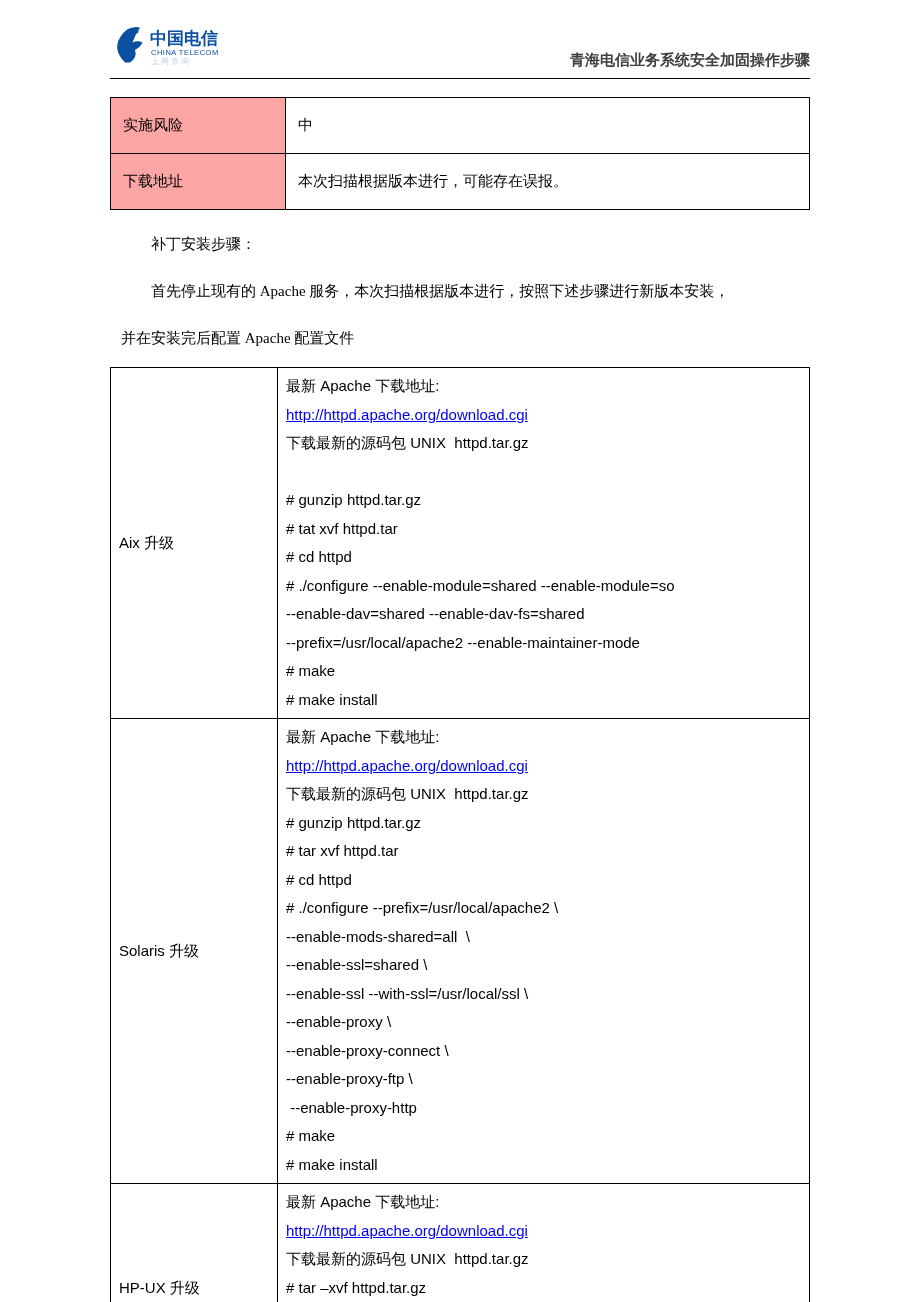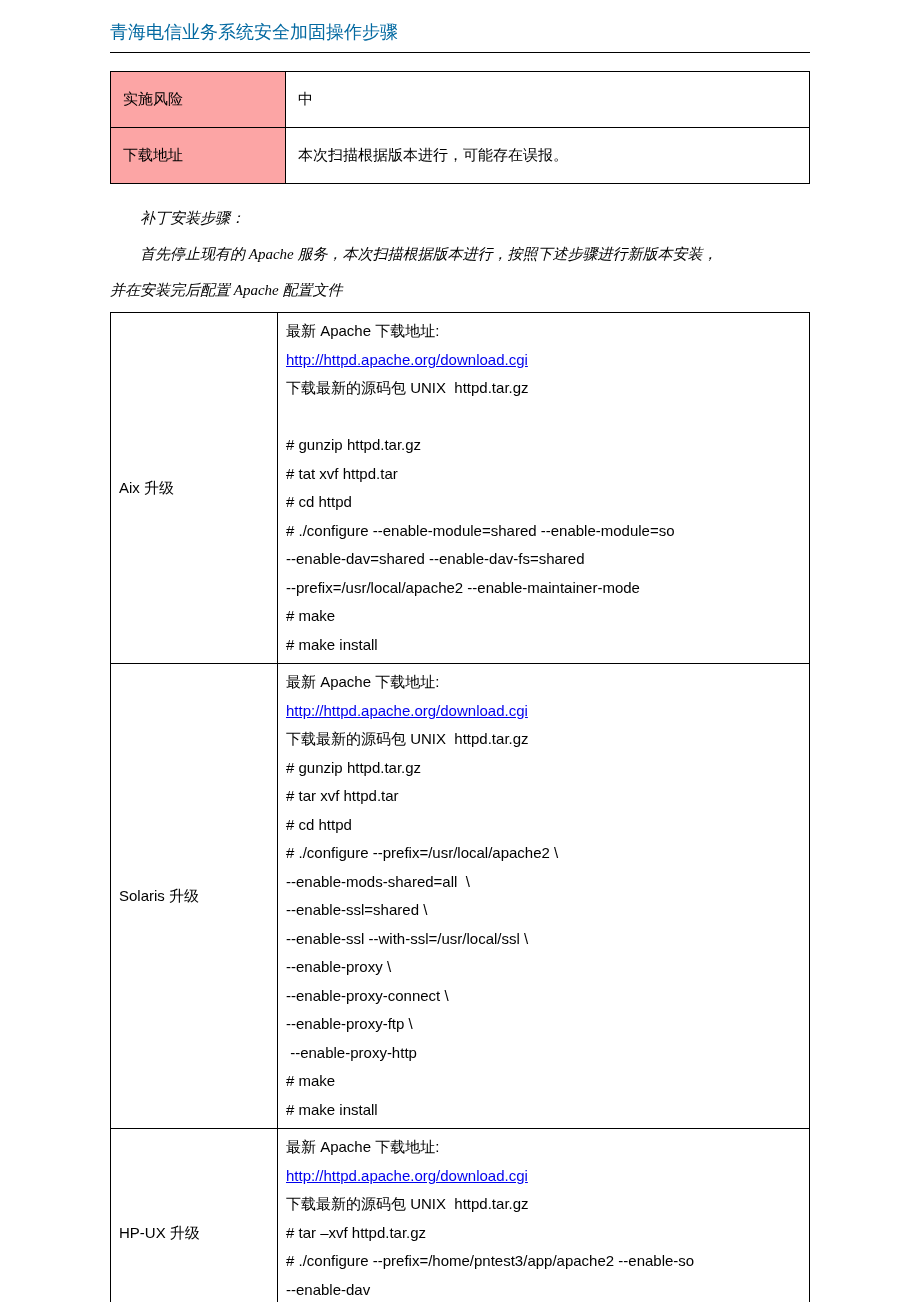--- a/index.html
+++ b/index.html
@@ -21,43 +21,43 @@
     align-items: flex-end;
     border-bottom: 1px solid #000;
     padding-bottom: 6px;
     margin-bottom: 18px;
   }
   .logo {
     width: 150px;
     height: 48px;
   }
   .header-title {
-    color: #0369a1;
-    font-size: 18px;
+    color: #404040;
+    font-size: 15px;
     padding-bottom: 2px;
+    font-weight: bold;
   }
   .meta-table {
     border-collapse: collapse;
     width: 100%;
     margin-bottom: 16px;
   }
   .meta-table td {
     border: 1.5px solid #000;
     padding: 18px 12px;
     vertical-align: middle;
   }
   .meta-table .label-cell {
     width: 150px;
     background: #fca5a5;
   }
   .para {
     line-height: 2.4;
-    margin: 0;
+    margin: 11px;
     text-indent: 2em;
-    font-style: italic;
   }
   .upgrade-table {
     border-collapse: collapse;
     width: 100%;
     margin-top: 4px;
   }
   .upgrade-table td {
     border: 1.5px solid #000;
     padding: 4px 8px;
     vertical-align: middle;
@@ -76,20 +76,31 @@
     color: #0000ee;
     text-decoration: underline;
   }
 </style>
 </head>
 <body>
 
 <div class="page">
 
   <div class="header">
+    <div>
+      <svg class="logo" viewBox="0 0 300 96">
+        <g fill="#0a4fa0">
+          <path d="M30 85 Q5 60 20 35 Q35 10 60 15 Q50 30 45 45 Q55 40 65 45 Q60 55 50 60 Q55 75 40 85 Z"></path>
+          <circle cx="52" cy="22" r="5"></circle>
+        </g>
+        <text x="80" y="48" font-family="SimHei,sans-serif" font-size="34" fill="#0a4fa0" font-weight="bold">中国电信</text>
+        <text x="82" y="70" font-family="Arial,sans-serif" font-size="15" fill="#0a4fa0" letter-spacing="1">CHINA TELECOM</text>
+        <text x="82" y="88" font-family="KaiTi,serif" font-size="16" fill="#bcd3e8">上  网  查  询</text>
+      </svg>
+    </div>
     <div class="header-title">青海电信业务系统安全加固操作步骤</div>
   </div>
 
   <table class="meta-table">
     <tbody>
         <tr>
       <td class="label-cell">实施风险</td>
       <td>中</td>
     </tr>
     <tr>

